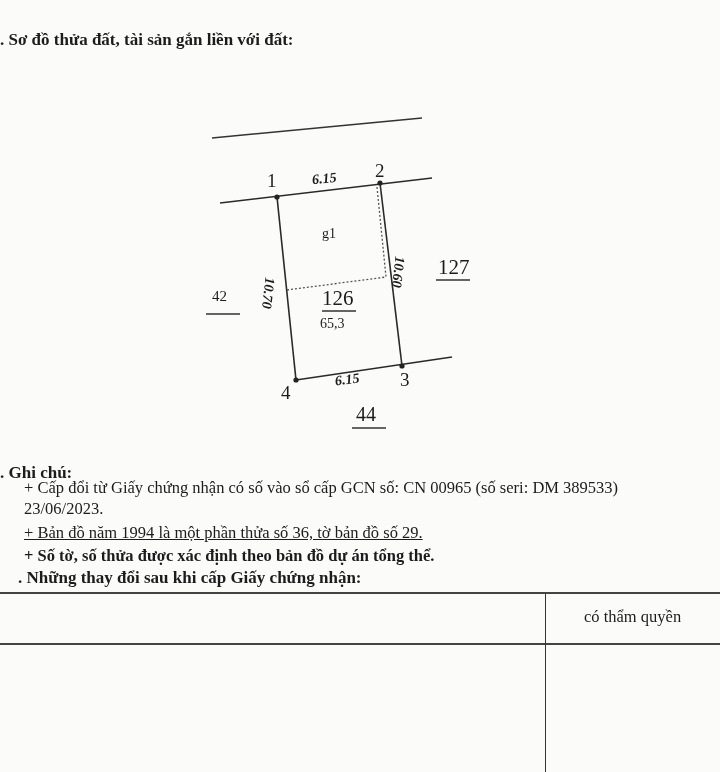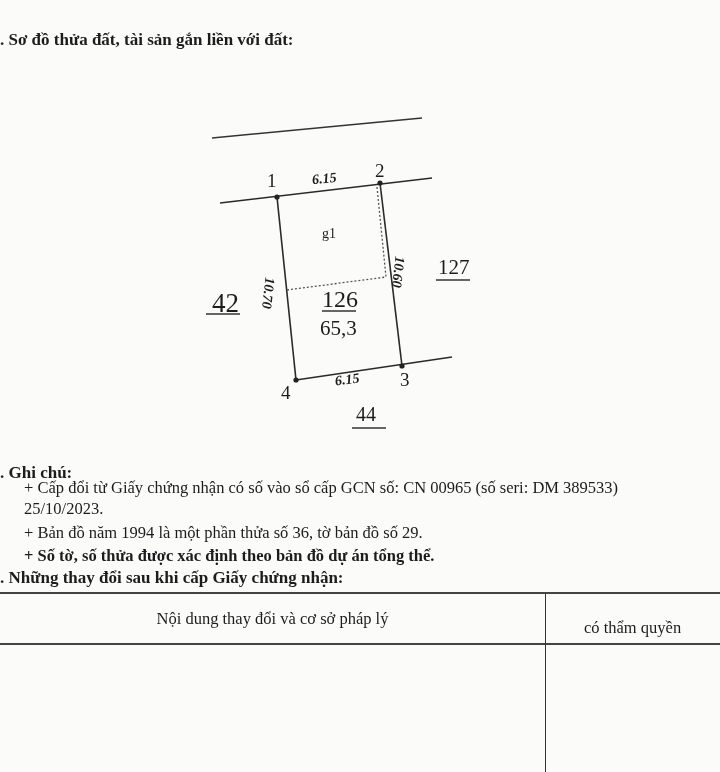--- a/index.html
+++ b/index.html
@@ -64,33 +64,32 @@
 <div class="abs" style="left:375px; top:160px; font-size:19px;">2</div>
 <div class="abs" style="left:400px; top:369px; font-size:19px;">3</div>
 <div class="abs" style="left:281px; top:382px; font-size:19px;">4</div>
 
 <div class="abs" style="left:312px; top:171px; font-size:14px; font-style:italic; font-weight:bold; transform:rotate(-6deg);">6.15</div>
 <div class="abs" style="left:335px; top:372px; font-size:14px; font-style:italic; font-weight:bold; transform:rotate(-7deg);">6.15</div>
 <div class="abs" style="left:252px; top:285px; font-size:14px; font-style:italic; font-weight:bold; transform:rotate(96deg); transform-origin:center;">10.70</div>
 <div class="abs" style="left:382px; top:264px; font-size:14px; font-style:italic; font-weight:bold; transform:rotate(96deg); transform-origin:center;">10.60</div>
 
 <div class="abs" style="left:322px; top:226px; font-size:14px;">g1</div>
-<div class="abs" style="left:322px; top:286px; font-size:24px;">126</div>
-<div class="abs" style="left:320px; top:316px; font-size:21px;">65,3</div>
+<div class="abs" style="left:322px; top:286px; font-size:21px;">126</div>
+<div class="abs" style="left:320px; top:316px; font-size:14px;">65,3</div>
 
-<div class="abs" style="left:212px; top:288px; font-size:27px;">42</div>
+<div class="abs" style="left:212px; top:288px; font-size:15px;">42</div>
 <div class="abs" style="left:438px; top:255px; font-size:21px;">127</div>
 <div class="abs" style="left:356px; top:403px; font-size:20px;">44</div>
 
 <div class="abs section-title" style="left:0px; top:463px;">. Ghi chú:</div>
 <div class="abs note" style="left:8px; top:478px;">+ Cấp đổi từ Giấy chứng nhận có số vào sổ cấp GCN số: CN 00965 (số seri: DM 389533)</div>
-<div class="abs note" style="left:8px; top:499px;">25/10/2023.</div>
-<div class="abs note" style="left:8px; top:523px;">+ Bản đồ năm 1994 là một phần thửa số 36, tờ bản đồ số 29.</div>
+<div class="abs note" style="left:8px; top:499px;">23/06/2023.</div>
+<div class="abs note" style="left:8px; top:523px;text-decoration:underline;">+ Bản đồ năm 1994 là một phần thửa số 36, tờ bản đồ số 29.</div>
 <div class="abs note" style="left:8px; top:546px;font-weight:bold;">+ Số tờ, số thửa được xác định theo bản đồ dự án tổng thể.</div>
 
-<div class="abs section-title" style="left:0px; top:568px;">. Những thay đổi sau khi cấp Giấy chứng nhận:</div>
+<div class="abs section-title" style="left:18px; top:568px;">. Những thay đổi sau khi cấp Giấy chứng nhận:</div>
 
 <div class="table">
   <div class="hrow"></div>
   <div class="vdiv"></div>
-  <div class="th" style="left:0; width:545px; top:15px;">Nội dung thay đổi và cơ sở pháp lý</div>
-  <div class="th" style="left:584px; top:24px; text-align:center; white-space:nowrap;">có thẩm quyền</div>
+  <div class="th" style="left:584px; top:13px; text-align:center; white-space:nowrap;">có thẩm quyền</div>
 </div>
 
 </body></html>

